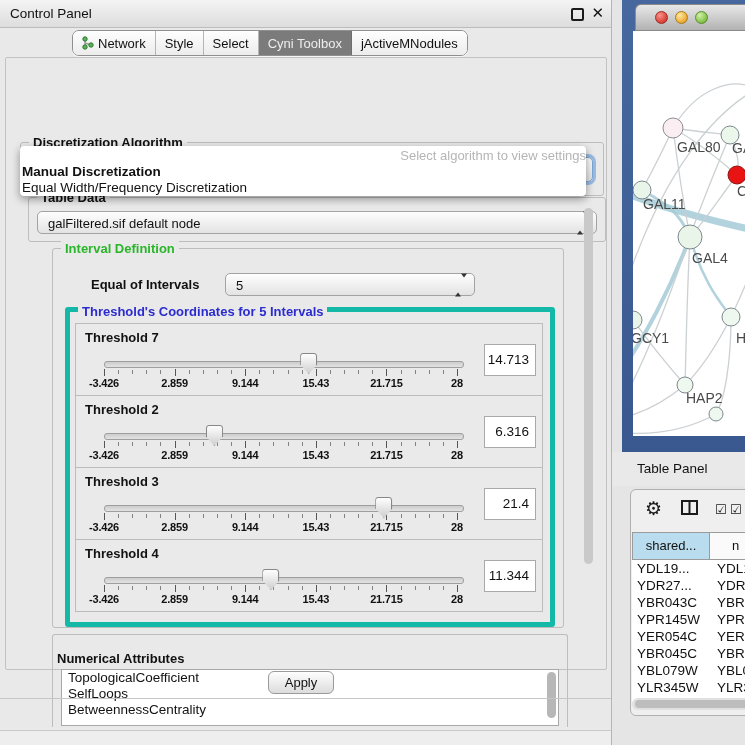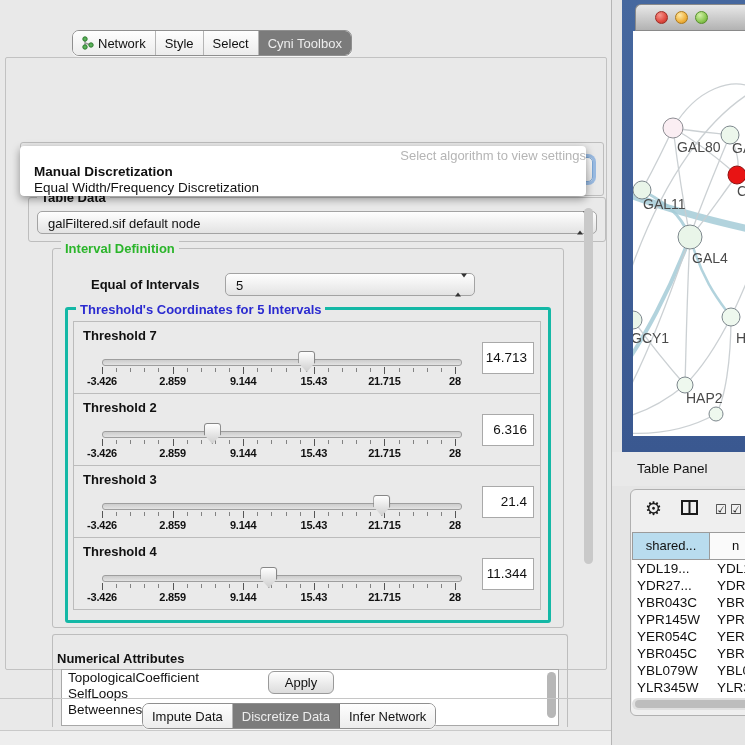--- a/index.html
+++ b/index.html
@@ -22,28 +22,28 @@
   .group-title{position:absolute;top:-8px;left:8px;background:#e9e9e9;padding:0 4px;font-weight:700;font-size:13px;white-space:nowrap}
   .t-green{color:#2bb52b}.t-blue{color:#2b2bd0}
   .combo{position:absolute;height:23px;border:1px solid #a3a3a3;border-radius:5px;background:linear-gradient(#fefefe,#e3e3e3);line-height:23px;padding-left:10px;box-sizing:border-box}
   .stepper{position:absolute;right:7px;top:50%;transform:translateY(-50%)}
   .tri-up{width:0;height:0;border-left:3.5px solid transparent;border-right:3.5px solid transparent;border-bottom:4.5px solid #333;margin-bottom:2px}
   .tri-down{width:0;height:0;border-left:3.5px solid transparent;border-right:3.5px solid transparent;border-top:4.5px solid #333}
   #algo-group{left:14px;top:84px;width:582px;height:52px}
   #algo-combo{left:10px;top:14px;width:562px;height:25px;border-color:#7ba7d7;box-shadow:0 0 0 3px rgba(100,155,220,.6)}
   #algo-popup{position:absolute;left:14px;top:88px;width:566px;height:50px;background:#fff;border-radius:4px;box-shadow:0 3px 8px rgba(0,0,0,.4);z-index:6;overflow:hidden}
   .popup-hint{text-align:right;color:#b5b5b5;font-size:13px;line-height:16px;padding-top:2px}
-  .popup-opt{font-size:13.5px;line-height:16px;padding-left:14px;cursor:default}
+  .popup-opt{font-size:13.5px;line-height:16px;padding-left:2px;cursor:default}
   .popup-opt.bold{font-weight:700}
   #tabledata-group{left:22px;top:139px;width:576px;height:43px}
   #tabledata-combo{left:8px;top:13px;width:560px}
   #interval-group{left:46px;top:190px;width:510px;height:378px}
   .num-label{position:absolute;left:38px;top:28px;font-weight:700}
   #num-combo{left:172px;top:24px;width:250px}
-  #thr-group{position:absolute;left:12px;top:58px;width:480px;height:310px;border:3px solid #14b8a6;border-radius:3px}
+  #thr-group{position:absolute;left:12px;top:58px;width:480px;height:310px;border:5px solid #14b8a6;border-radius:3px}
   #thr-stack{position:absolute;left:5px;top:12px;width:468px}
   .thr-box{position:relative;height:71px;border:1px solid #bcbcbc;background:#eaeaea;margin-top:-1px}
   .thr-label{position:absolute;left:9px;top:6px;font-weight:700}
   .thr-track{position:absolute;left:28px;top:37px;width:358px;height:5px;border:1px solid #9e9e9e;border-radius:3px;background:linear-gradient(#cccccc,#e3e3e3)}
   .thr-thumb{position:absolute;top:29px;width:15px;height:19px;background:linear-gradient(#fefefe,#d0d0d0);border:1px solid #878787;border-radius:3px 3px 0 0;clip-path:polygon(0 0,100% 0,100% 55%,50% 100%,0 55%);filter:drop-shadow(0 1px 1px rgba(0,0,0,.25))}
   .tick{position:absolute;width:1px;background:#555}
   .tick.minor{top:46px;height:4px;background:#828282}
   .tick.major{top:45px;height:7px}
   .tick-label{position:absolute;top:53px;font-size:11px;font-weight:700;transform:translateX(-50%);letter-spacing:-.2px;white-space:nowrap}
   .thr-value{position:absolute;left:408px;top:20px;width:52px;height:32px;background:#fff;border:1px solid #a9a9a9;line-height:30px;text-align:right;padding-right:6px;font-size:13.5px;box-sizing:border-box}
@@ -83,20 +83,25 @@
   .tp-c2{padding-left:7px;font-size:13.5px;line-height:17px;white-space:nowrap}
   #tp-hscroll{position:absolute;left:1px;top:208px;width:126px;height:12px;background:#e0e0e0;border-radius:6px}
   #tp-hthumb{position:absolute;left:3px;top:2px;width:116px;height:8px;background:#bdbdbd;border-radius:4px}
 </style>
 </head>
 <body>
 
 <div id="root">
 
   <section id="control-panel">
+    <div class="cp-titlebar">
+      <span class="cp-title">Control Panel</span>
+      <span class="float-btn"></span>
+      <span class="close-btn">✕</span>
+    </div>
 
     <div id="top-tabs" class="tabstrip">
         <div class="tab">
           <span class="net-icon">
             <svg width="12" height="14" viewBox="0 0 12 14">
               <line x1="3" y1="3" x2="3" y2="11" stroke="#9a9a9a" stroke-width="1.4"></line>
               <line x1="3" y1="7" x2="9" y2="9" stroke="#9a9a9a" stroke-width="1.4"></line>
               <circle cx="3" cy="3" r="2.2" fill="#59b159" stroke="#2f7a2f"></circle>
               <circle cx="3" cy="11" r="2.2" fill="#59b159" stroke="#2f7a2f"></circle>
               <circle cx="9" cy="9" r="2.2" fill="#59b159" stroke="#2f7a2f"></circle>
@@ -106,25 +111,29 @@
         </div>
         <div class="tab">
           <span>Style</span>
         </div>
         <div class="tab">
           <span>Select</span>
         </div>
         <div class="tab selected">
           <span>Cyni Toolbox</span>
         </div>
+        <div class="tab">
+          <span>jActiveMNodules</span>
+        </div>
       </div>
 
     <div class="content-panel">
 
       <div class="group" id="algo-group" style="position:absolute">
+        <span class="group-title">Discretization Algorithm</span>
         <div class="combo" id="algo-combo">
           <span class="stepper"><span class="tri-up"></span><span class="tri-down"></span></span>
         </div>
       </div>
 
       <div id="algo-popup">
         <div class="popup-hint">Select algorithm to view settings</div>
         <div id="popup-opts">
             <div class="popup-opt bold">Manual Discretization</div>
             <div class="popup-opt">Equal Width/Frequency Discretization</div>
@@ -314,31 +323,20 @@
             <div class="attr-item">BetweennessCentrality</div>
             <div id="attr-scroll"></div>
           </div>
       </div>
 
     </div>
 
     <div id="cp-scrollbar"></div>
     <div id="apply-btn">Apply</div>
     <div id="bottom-sep"></div>
-    <div id="bottom-tabs" class="tabstrip">
-        <div class="tab">
-          <span>Impute Data</span>
-        </div>
-        <div class="tab selected">
-          <span>Discretize Data</span>
-        </div>
-        <div class="tab">
-          <span>Infer Network</span>
-        </div>
-      </div>
     <div id="bottom-strip"></div>
   </section>
 
   <section id="net-window">
     <div id="net-titlebar">
       <span class="tl red"></span>
       <span class="tl yellow"></span>
       <span class="tl green"></span>
     </div>
     <div id="net-canvas"><svg width="112" height="405" viewBox="0 0 112 405">

